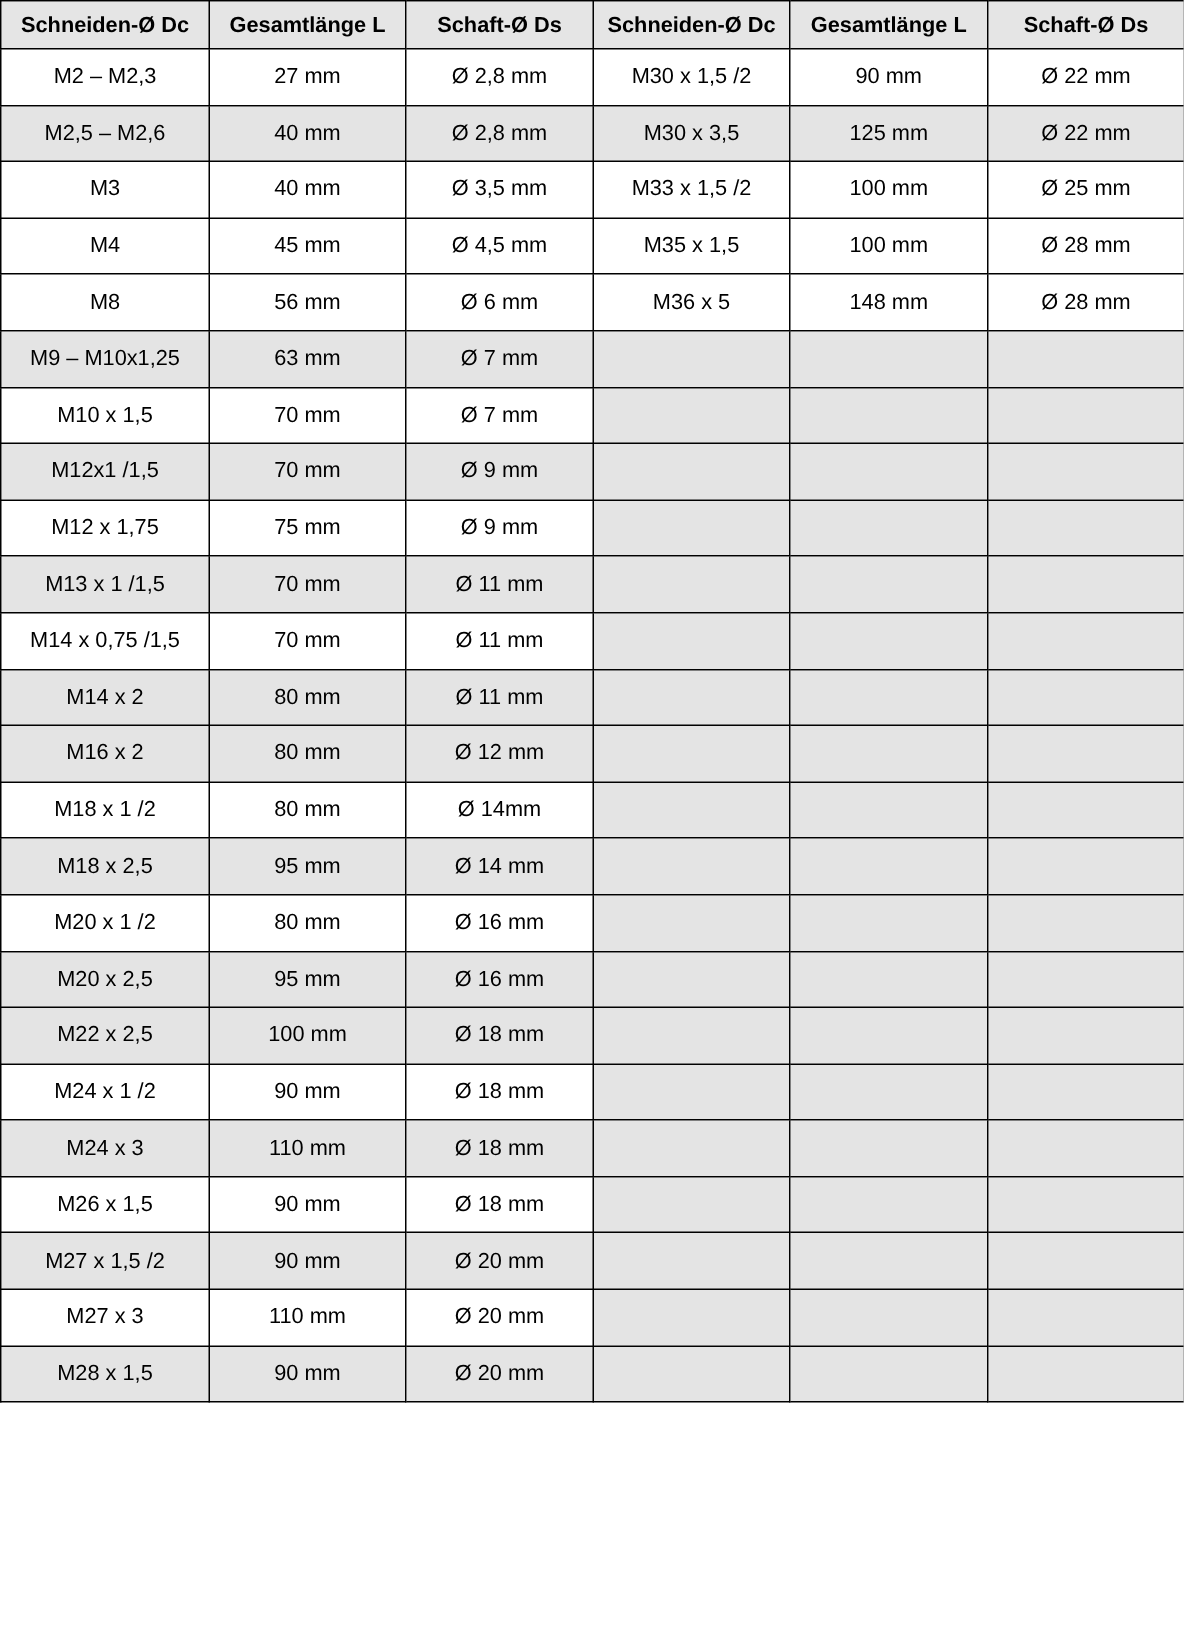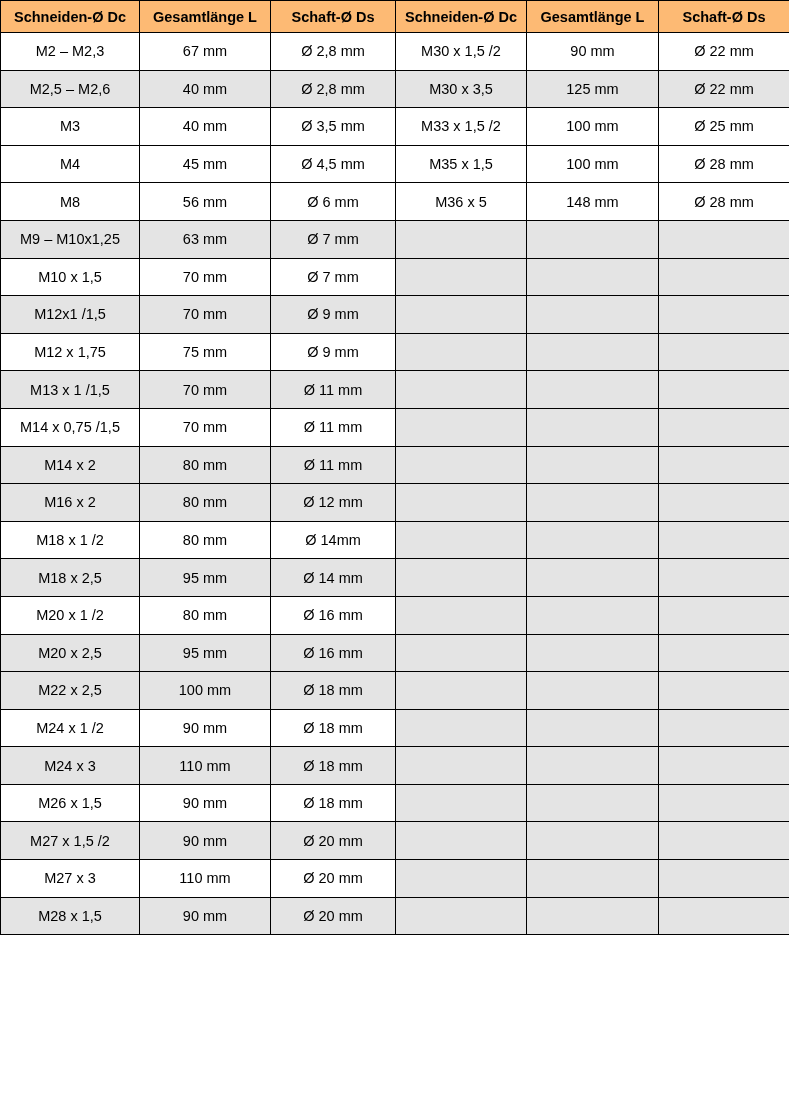--- a/index.html
+++ b/index.html
@@ -31,21 +31,21 @@
     vertical-align: middle;
     font-size: 14.5px;
     color: #000000;
     padding: 0 2px;
     height: 37.6px;
     box-sizing: border-box;
     overflow: hidden;
     white-space: nowrap;
   }
   #spec-table thead th {
-    background: #fdba74;
+    background: #e5e5e5;
     font-weight: bold;
     font-size: 14.5px;
     height: 32px;
   }
   #spec-table tbody tr.odd td {
     background: #ffffff;
   }
   #spec-table tbody tr.even td {
     background: #e4e4e4;
   }
@@ -74,21 +74,21 @@
       <th>Gesamtlänge L</th>
       <th>Schaft-Ø Ds</th>
       <th>Schneiden-Ø Dc</th>
       <th>Gesamtlänge L</th>
       <th>Schaft-Ø Ds</th>
     </tr>
   </thead>
   <tbody id="table-body">
       <tr class="odd">
         <td>M2 – M2,3</td>
-        <td>67 mm</td>
+        <td>27 mm</td>
         <td>Ø 2,8 mm</td>
         <td>M30 x 1,5 /2</td>
         <td>90 mm</td>
         <td>Ø 22 mm</td>
       </tr>
       <tr class="even">
         <td>M2,5 – M2,6</td>
         <td>40 mm</td>
         <td>Ø 2,8 mm</td>
         <td>M30 x 3,5</td>

